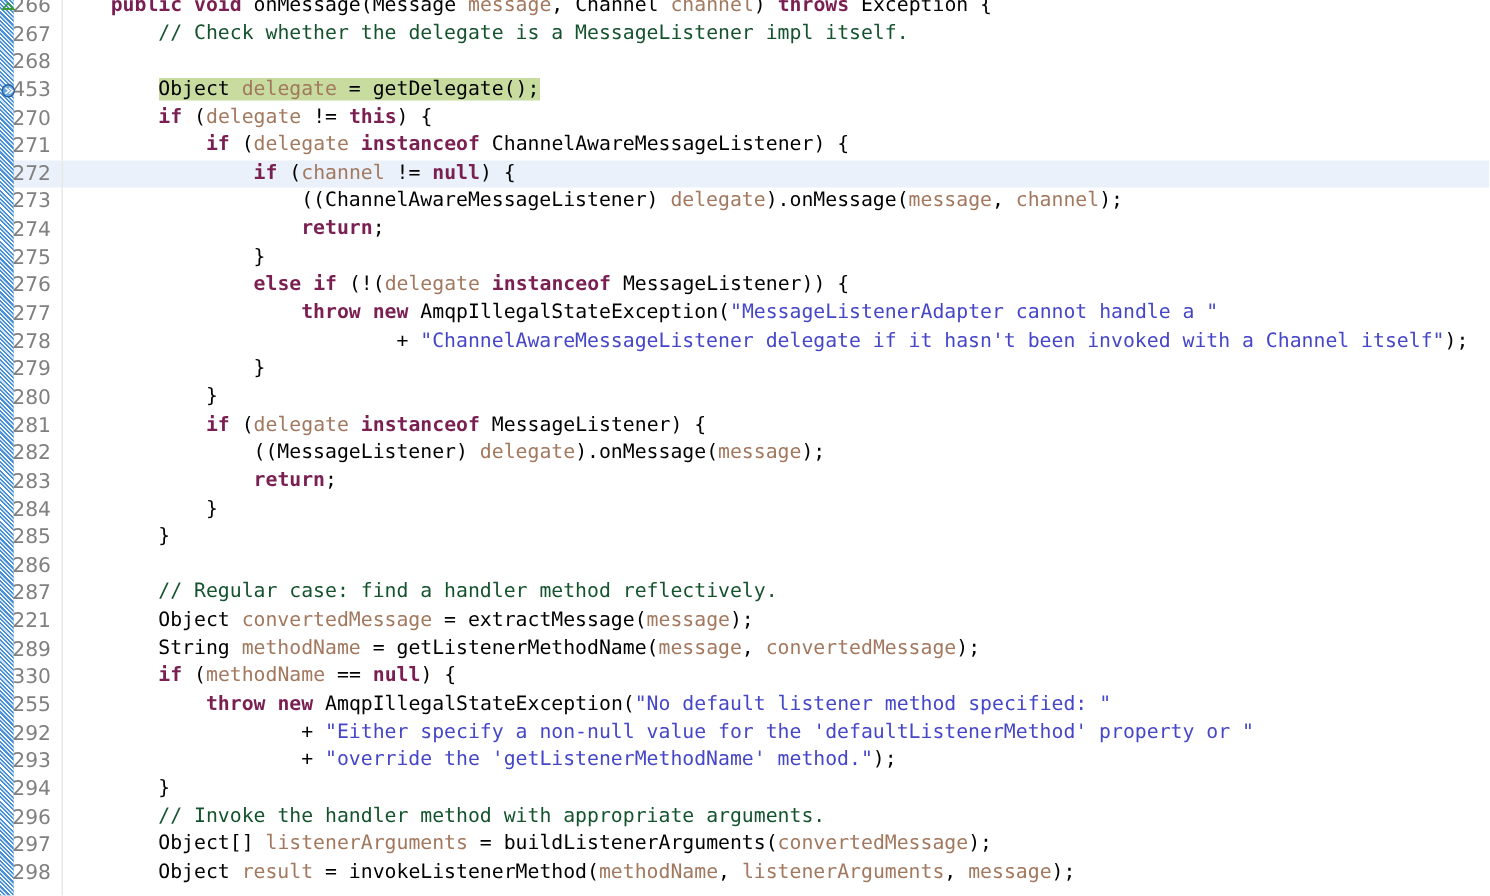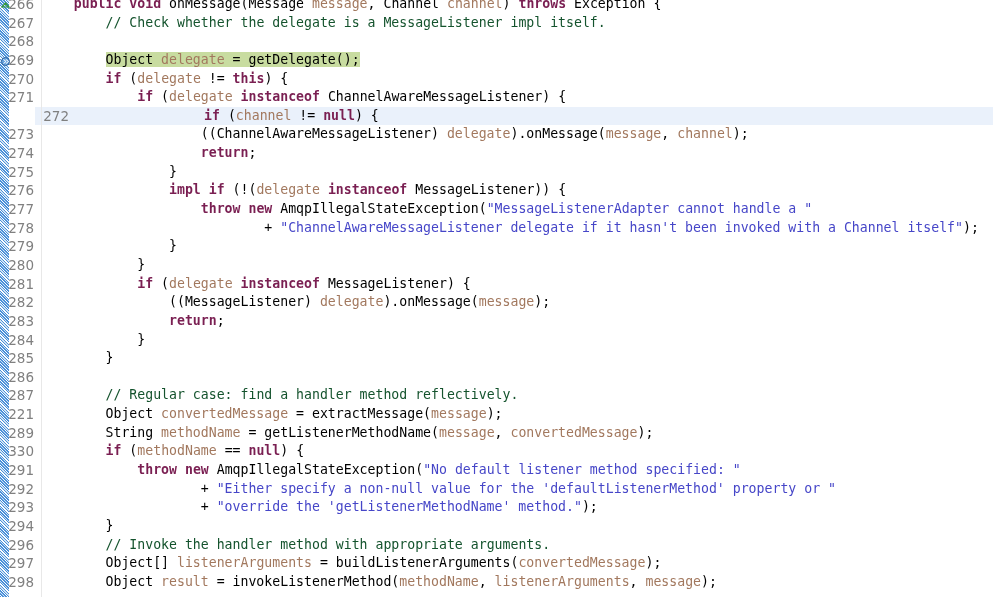--- a/index.html
+++ b/index.html
@@ -78,21 +78,20 @@
     left: 42px;
     top: 0;
     white-space: pre;
     color: #000000;
     z-index: 5;
   }
 
   
   .line.caret-line {
     background: #eaf1fb;
-    margin-left: 35px;
   }
 
   
   .hl-green {
     background: #c8dca0;
   }
 
   
   .gicon {
     position: absolute;
@@ -122,43 +121,43 @@
 
   <div class="lines" id="lines-root">
       <div class="line"><span class="gicon icon-override"><svg width="11" height="11" viewBox="0 0 11 11">
             <path d="M5.5 2 L9 6 L2 6 Z" fill="none" stroke="#3a9a3a" stroke-width="1.2"></path>
           </svg></span><span class="lnum">266</span><span class="code">    <span class="kw2">public</span> <span class="kw2">void</span> onMessage(Message <span class="param">message</span>, Channel <span class="param">channel</span>) <span class="kw2">throws</span> Exception {</span></div>
       <div class="line"><span class="lnum">267</span><span class="code">        <span class="cmt">// Check whether the delegate is a MessageListener impl itself.</span></span></div>
       <div class="line"><span class="lnum">268</span></div>
       <div class="line"><span class="gicon icon-bookmark"><svg width="11" height="11" viewBox="0 0 11 11">
             <circle cx="5.5" cy="5.5" r="4" fill="#6aa5e0" stroke="#2a5f9e" stroke-width="1"></circle>
             <path d="M3.5 3.5 L6 5.5 L3.5 7.5 M6 3.5 L8.5 5.5 L6 7.5" fill="none" stroke="#ffffff" stroke-width="1"></path>
-          </svg></span><span class="lnum">269</span><span class="code">        <span class="hl-green">Object <span class="param">delegate</span> = getDelegate();</span></span></div>
+          </svg></span><span class="lnum">453</span><span class="code">        <span class="hl-green">Object <span class="param">delegate</span> = getDelegate();</span></span></div>
       <div class="line"><span class="lnum">270</span><span class="code">        <span class="kw2">if</span> (<span class="param">delegate</span> != <span class="kw2">this</span>) {</span></div>
       <div class="line"><span class="lnum">271</span><span class="code">            <span class="kw2">if</span> (<span class="param">delegate</span> <span class="kw2">instanceof</span> ChannelAwareMessageListener) {</span></div>
       <div class="line caret-line"><span class="lnum">272</span><span class="code">                <span class="kw2">if</span> (<span class="param">channel</span> != <span class="kw2">null</span>) {</span></div>
       <div class="line"><span class="lnum">273</span><span class="code">                    ((ChannelAwareMessageListener) <span class="param">delegate</span>).onMessage(<span class="param">message</span>, <span class="param">channel</span>);</span></div>
       <div class="line"><span class="lnum">274</span><span class="code">                    <span class="kw2">return</span>;</span></div>
       <div class="line"><span class="lnum">275</span><span class="code">                }</span></div>
-      <div class="line"><span class="lnum">276</span><span class="code">                <span class="kw2">impl</span> <span class="kw2">if</span> (!(<span class="param">delegate</span> <span class="kw2">instanceof</span> MessageListener)) {</span></div>
+      <div class="line"><span class="lnum">276</span><span class="code">                <span class="kw2">else</span> <span class="kw2">if</span> (!(<span class="param">delegate</span> <span class="kw2">instanceof</span> MessageListener)) {</span></div>
       <div class="line"><span class="lnum">277</span><span class="code">                    <span class="kw2">throw</span> <span class="kw2">new</span> AmqpIllegalStateException(<span class="str">"MessageListenerAdapter cannot handle a "</span></span></div>
       <div class="line"><span class="lnum">278</span><span class="code">                            + <span class="str">"ChannelAwareMessageListener delegate if it hasn't been invoked with a Channel itself"</span>);</span></div>
       <div class="line"><span class="lnum">279</span><span class="code">                }</span></div>
       <div class="line"><span class="lnum">280</span><span class="code">            }</span></div>
       <div class="line"><span class="lnum">281</span><span class="code">            <span class="kw2">if</span> (<span class="param">delegate</span> <span class="kw2">instanceof</span> MessageListener) {</span></div>
       <div class="line"><span class="lnum">282</span><span class="code">                ((MessageListener) <span class="param">delegate</span>).onMessage(<span class="param">message</span>);</span></div>
       <div class="line"><span class="lnum">283</span><span class="code">                <span class="kw2">return</span>;</span></div>
       <div class="line"><span class="lnum">284</span><span class="code">            }</span></div>
       <div class="line"><span class="lnum">285</span><span class="code">        }</span></div>
       <div class="line"><span class="lnum">286</span><span class="code"></span></div>
       <div class="line"><span class="lnum">287</span><span class="code">        <span class="cmt">// Regular case: find a handler method reflectively.</span></span></div>
       <div class="line"><span class="lnum">221</span><span class="code">        Object <span class="param">convertedMessage</span> = extractMessage(<span class="param">message</span>);</span></div>
       <div class="line"><span class="lnum">289</span><span class="code">        String <span class="param">methodName</span> = getListenerMethodName(<span class="param">message</span>, <span class="param">convertedMessage</span>);</span></div>
       <div class="line"><span class="lnum">330</span><span class="code">        <span class="kw2">if</span> (<span class="param">methodName</span> == <span class="kw2">null</span>) {</span></div>
-      <div class="line"><span class="lnum">291</span><span class="code">            <span class="kw2">throw</span> <span class="kw2">new</span> AmqpIllegalStateException(<span class="str">"No default listener method specified: "</span></span></div>
+      <div class="line"><span class="lnum">255</span><span class="code">            <span class="kw2">throw</span> <span class="kw2">new</span> AmqpIllegalStateException(<span class="str">"No default listener method specified: "</span></span></div>
       <div class="line"><span class="lnum">292</span><span class="code">                    + <span class="str">"Either specify a non-null value for the 'defaultListenerMethod' property or "</span></span></div>
       <div class="line"><span class="lnum">293</span><span class="code">                    + <span class="str">"override the 'getListenerMethodName' method."</span>);</span></div>
       <div class="line"><span class="lnum">294</span><span class="code">        }</span></div>
       <div class="line"><span class="lnum">296</span><span class="code">        <span class="cmt">// Invoke the handler method with appropriate arguments.</span></span></div>
       <div class="line"><span class="lnum">297</span><span class="code">        Object[] <span class="param">listenerArguments</span> = buildListenerArguments(<span class="param">convertedMessage</span>);</span></div>
       <div class="line"><span class="lnum">298</span><span class="code">        Object <span class="param">result</span> = invokeListenerMethod(<span class="param">methodName</span>, <span class="param">listenerArguments</span>, <span class="param">message</span>);</span></div>
     </div>
 
 </div>
 

